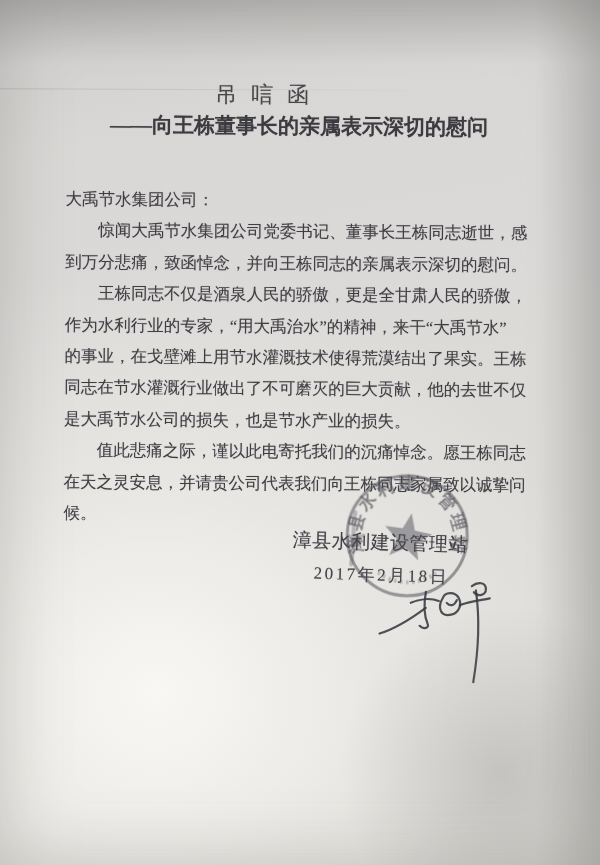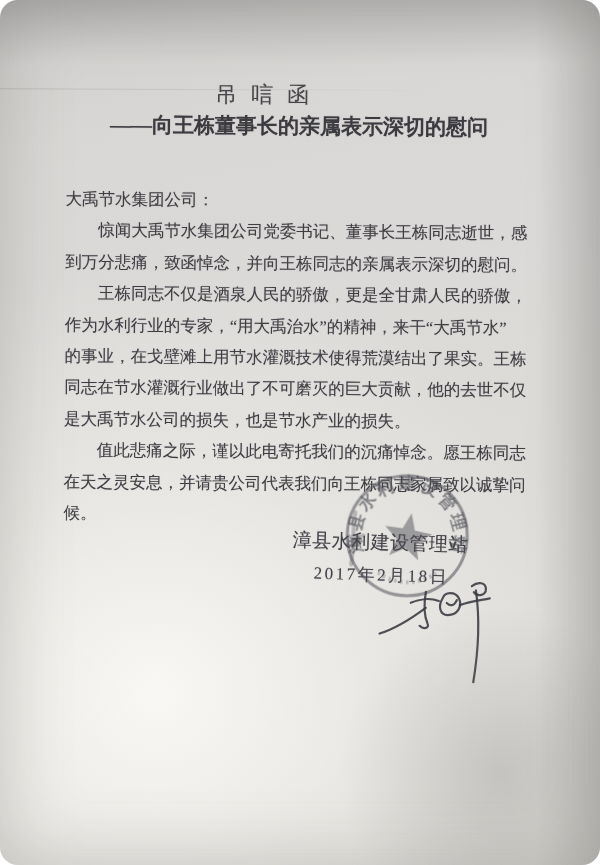--- a/index.html
+++ b/index.html
@@ -3,21 +3,20 @@
 <meta charset="utf-8">
 <style>
   html,body{margin:0;padding:0;}
   body{width:600px;height:865px;overflow:hidden;font-family:"Liberation Serif","DejaVu Serif",serif;}
 
   .photo{
     position:relative;width:600px;height:865px;overflow:hidden;
     background:
       radial-gradient(130% 85% at 26% 80%, rgba(253,252,249,0.85) 0%, rgba(240,238,234,0.55) 30%, rgba(220,218,215,0.18) 58%, rgba(200,198,196,0) 100%),
       linear-gradient(168deg, #c7c5c4 0%, #d3d1cf 7%, #d9d7d5 16%, #dcdad8 38%, #dedcd8 62%, #e0deda 82%, #dddbd6 100%);
-    border-radius: 18px;
   }
   .shade-top{position:absolute;top:0;left:0;width:100%;height:64px;
     background:linear-gradient(180deg, rgba(104,102,101,0.22), rgba(104,102,101,0));pointer-events:none;}
   .shade-right{position:absolute;top:0;right:0;width:64px;height:100%;
     background:linear-gradient(270deg, rgba(108,106,104,0.22), rgba(108,106,104,0));pointer-events:none;}
   .shade-corner{position:absolute;right:-60px;bottom:-80px;width:320px;height:340px;
     background:radial-gradient(closest-side, rgba(120,118,116,0.28), rgba(120,118,116,0));pointer-events:none;}
   .vignette{position:absolute;inset:0;box-shadow:inset 0 0 70px rgba(95,93,91,0.28);pointer-events:none;}
   .crease{position:absolute;top:89px;left:0;width:440px;height:1px;
     background:linear-gradient(90deg, rgba(128,126,124,0.28), rgba(128,126,124,0.10) 70%, rgba(128,126,124,0));

